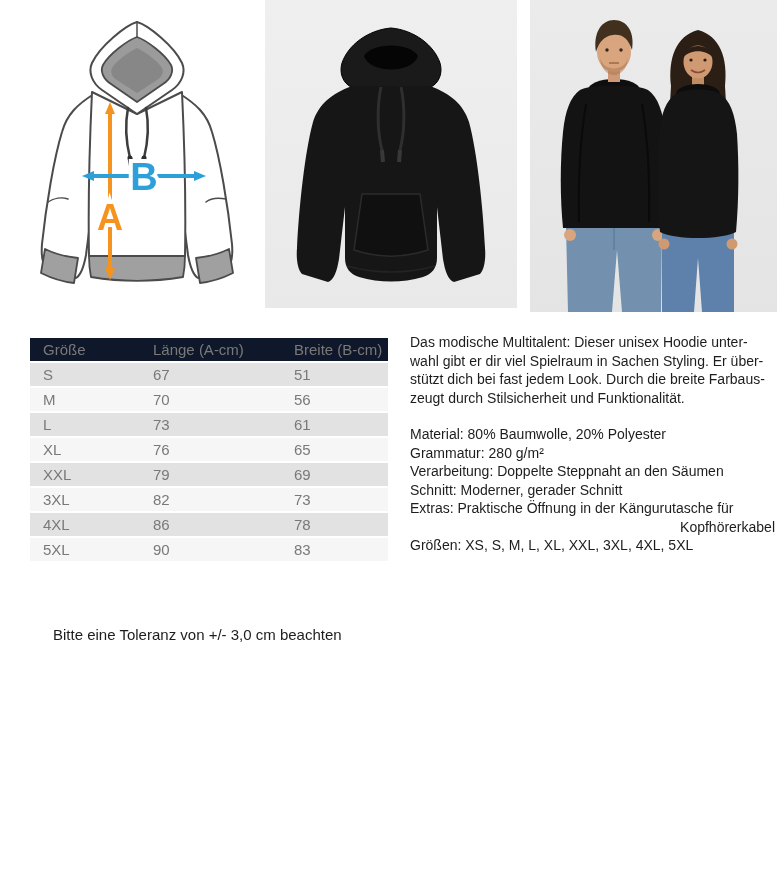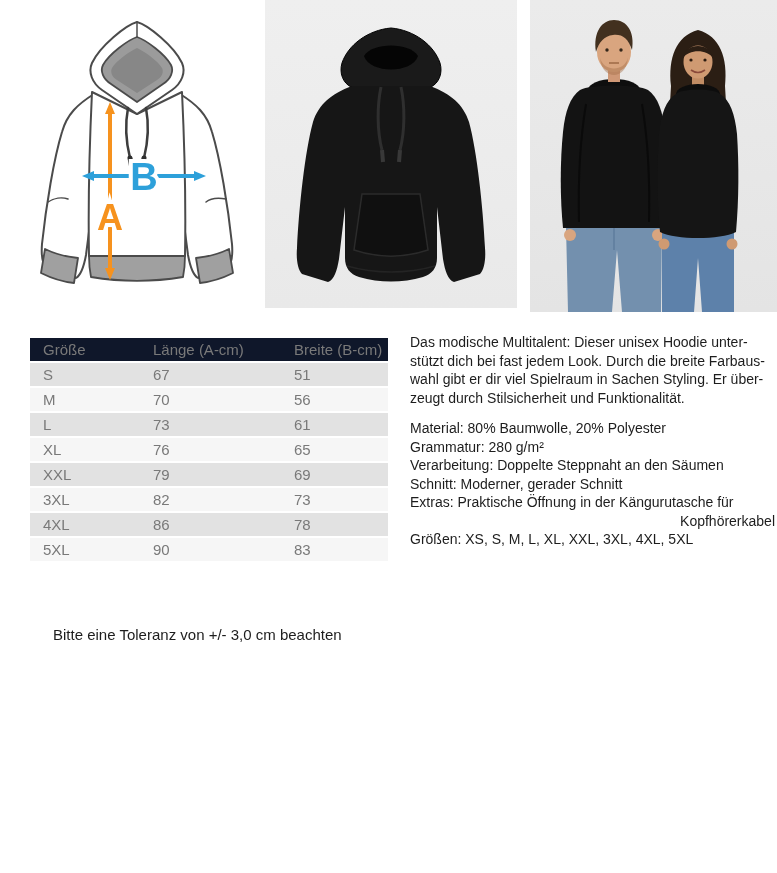--- a/index.html
+++ b/index.html
@@ -35,21 +35,21 @@
   .size-table thead th { background:#0f172a; }
   .size-table tbody tr:nth-child(odd) td  { background:#e2e2e2; }
   .size-table tbody tr:nth-child(even) td { background:#f6f6f6; }
 
   
   .description {
     position:absolute; left:410px; top:333px; width:365px;
     font-size:14px; line-height:18.5px; color:#1d1d1d;
   }
   .description .line { white-space:nowrap; }
-  .specs { margin-top:12px; }
+  .specs { margin-top:18px; }
   .specs .line.indent { padding-left:42px;text-align:right; }
 
   .tolerance {
     position:absolute; left:35px; top:626px;
     font-size:15px; color:#1d1d1d; white-space:nowrap;margin-left:18px;
   }
 </style>
 </head>
 <body>
 
@@ -194,22 +194,22 @@
           <td>5XL</td>
           <td>90</td>
           <td>83</td>
         </tr>
       </tbody>
   </table>
 
   <div class="description">
     <div class="intro" id="desc-intro">
         <div class="line">Das modische Multitalent: Dieser unisex Hoodie unter-</div>
+        <div class="line">wahl gibt er dir viel Spielraum in Sachen Styling. Er über-</div>
         <div class="line">stützt dich bei fast jedem Look. Durch die breite Farbaus-</div>
-        <div class="line">wahl gibt er dir viel Spielraum in Sachen Styling. Er über-</div>
         <div class="line">zeugt durch Stilsicherheit und Funktionalität.</div>
       </div>
     <div class="specs" id="desc-specs">
         <div class="line">Material: 80% Baumwolle, 20% Polyester</div>
         <div class="line">Grammatur: 280 g/m²</div>
         <div class="line">Verarbeitung: Doppelte Steppnaht an den Säumen</div>
         <div class="line">Schnitt: Moderner, gerader Schnitt</div>
         <div class="line">Extras: Praktische Öffnung in der Kängurutasche für</div>
         <div class="line indent">Kopfhörerkabel</div>
         <div class="line">Größen: XS, S, M, L, XL, XXL, 3XL, 4XL, 5XL</div>

